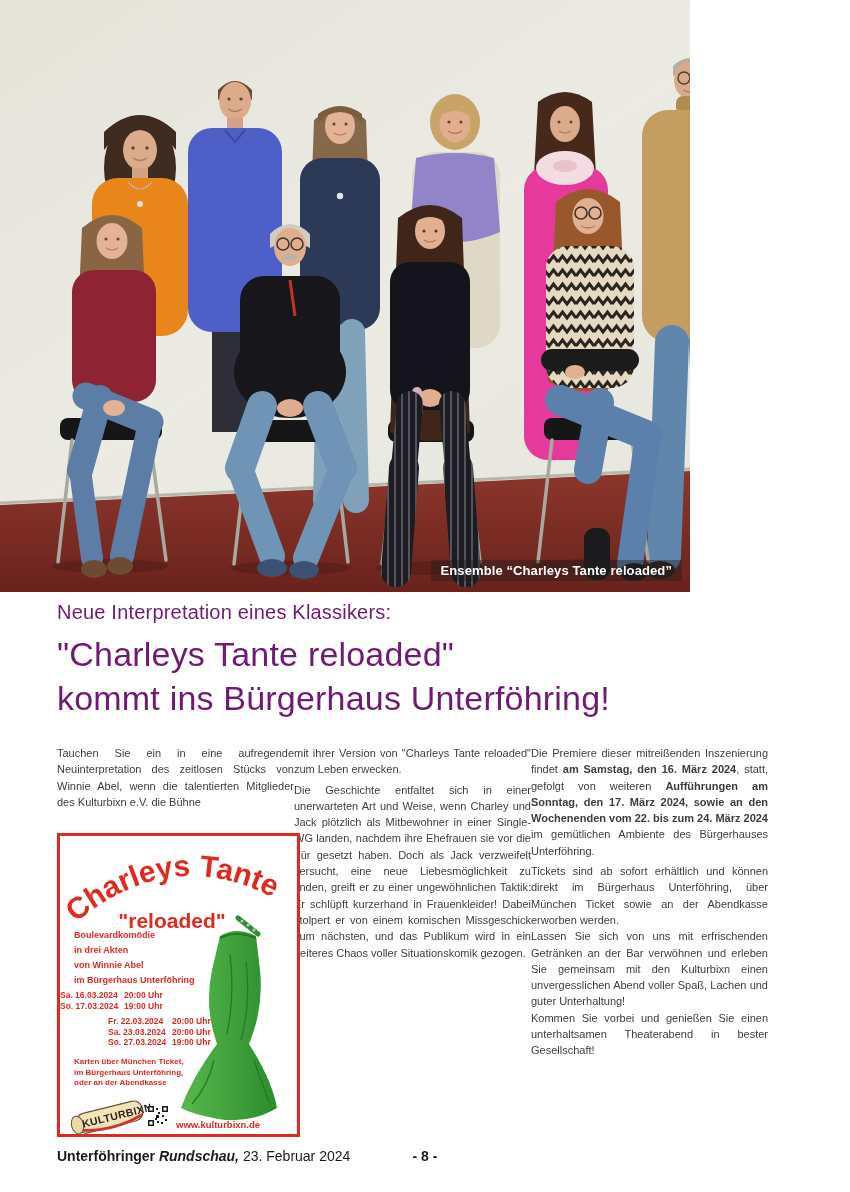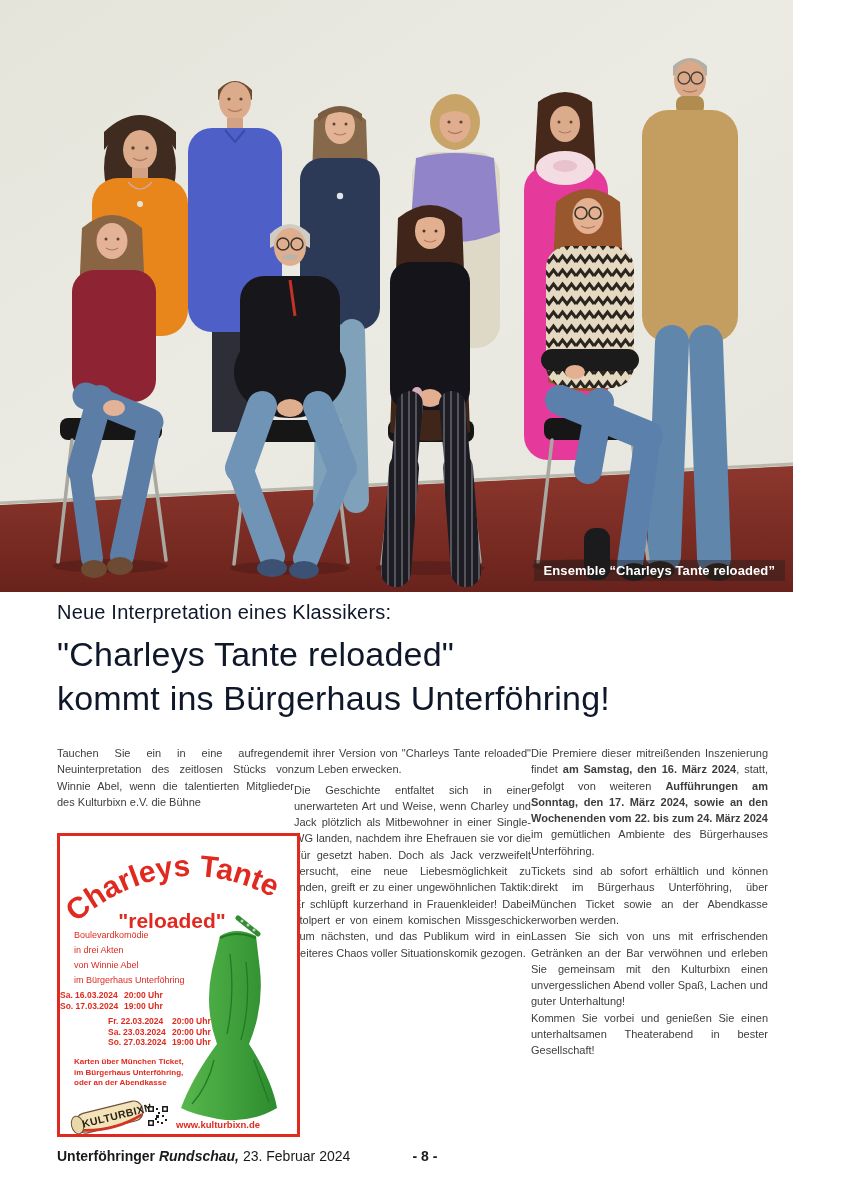--- a/index.html
+++ b/index.html
@@ -1,49 +1,49 @@
 <!DOCTYPE html>
 <html lang="de"><head>
 <meta charset="utf-8">
 <style>
   html,body{margin:0;padding:0;background:#ffffff;}
   .page{
     position:relative;width:850px;height:1192px;background:#ffffff;
     font-family:"Liberation Sans",sans-serif;overflow:hidden;
   }
   
-  .photo{position:absolute;left:0;top:0;width:793px;height:592px;overflow:hidden;}
+  .photo{position:absolute;left:0;top:0;width:690px;height:592px;overflow:hidden;}
   .photo svg{display:block;}
   .photo-caption{
     position:absolute;right:8px;bottom:11px;
     background:rgba(35,28,28,0.42);color:#ffffff;
     font-size:13px;font-weight:bold;padding:3px 10px;letter-spacing:.1px;
   }
   
-  .headline{position:absolute;left:57px;top:601px;color:#0f172a;}
+  .headline{position:absolute;left:57px;top:601px;color:#701a75;}
   .headline .kicker{font-size:20px;font-weight:500;letter-spacing:.2px;margin:0 0 8px 0;}
   .headline .main{font-size:34px;font-weight:500;line-height:44px;letter-spacing:.2px;margin:0;}
   
   .columns{
     position:absolute;left:57px;top:745px;width:738px;
     display:flex;color:#3d3d3d;
     font-size:11px;line-height:16.3px;text-align:justify;
   }
   .col{width:237px;}
   .col p{margin:0;hyphens:auto;}
   .col p.gap{margin-top:4px;}
   
   .poster{
     position:absolute;left:57px;top:833px;width:243px;height:304px;
     box-sizing:border-box;border:3px solid #e02a20;background:#ffffff;
   }
   .poster .arc-title{position:absolute;left:0;top:2px;}
   .poster .dress{position:absolute;right:1px;top:76px;}
   .poster .red{color:#e02a20;}
-  .poster .info{position:absolute;left:14px;top:92px;font-size:9px;font-weight:normal;line-height:15px;}
+  .poster .info{position:absolute;left:14px;top:92px;font-size:9px;font-weight:bold;line-height:15px;}
   .poster .dates{position:absolute;left:0;font-size:8.5px;font-weight:bold;line-height:10.5px;}
   .poster .dates.d1{top:154px;}
   .poster .dates.d2{top:180px;margin-left:48px;}
   .poster .dates .row{display:flex;}
   .poster .dates .day{width:64px;}
   .poster .tickets{position:absolute;left:14px;top:221px;font-size:8px;font-weight:bold;line-height:10.5px;}
   .poster .logo{position:absolute;left:8px;top:255px;}
   .poster .qr{position:absolute;left:88px;top:270px;}
   .poster .site{position:absolute;left:116px;top:283px;font-size:9.5px;font-weight:bold;}
   

